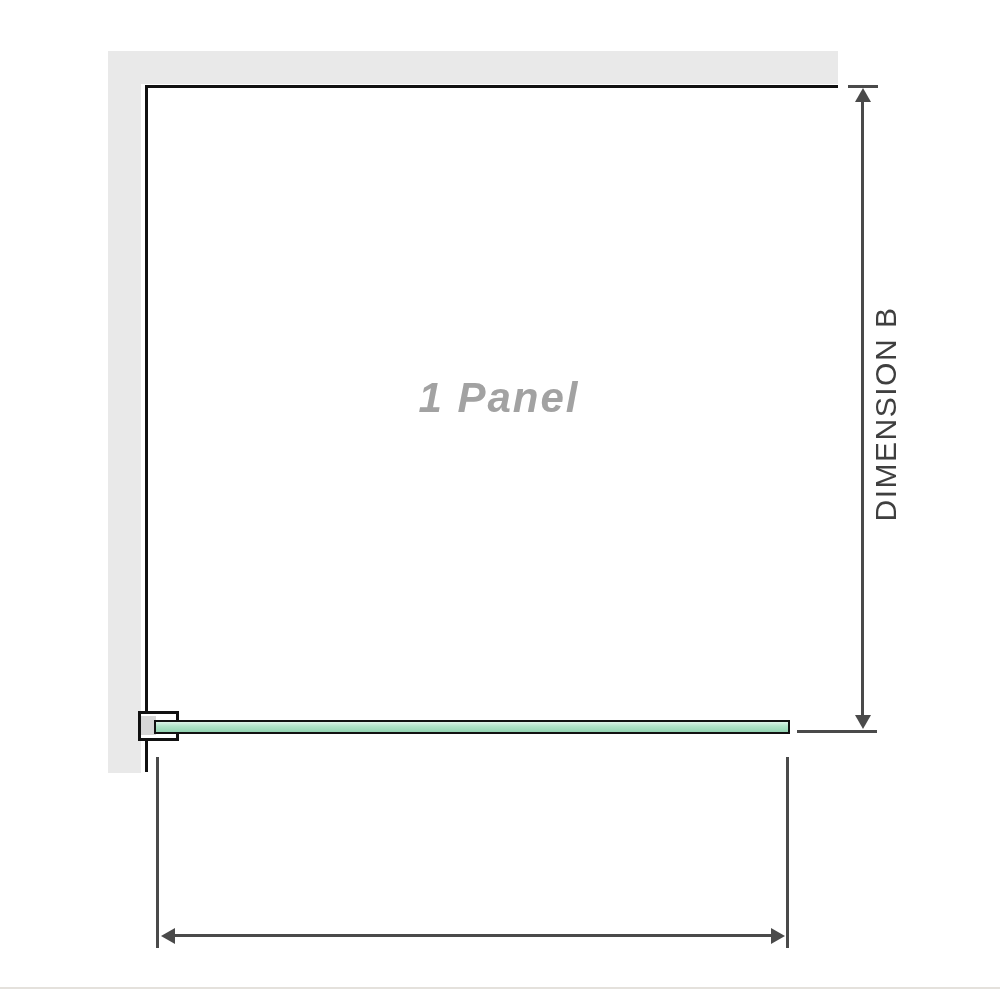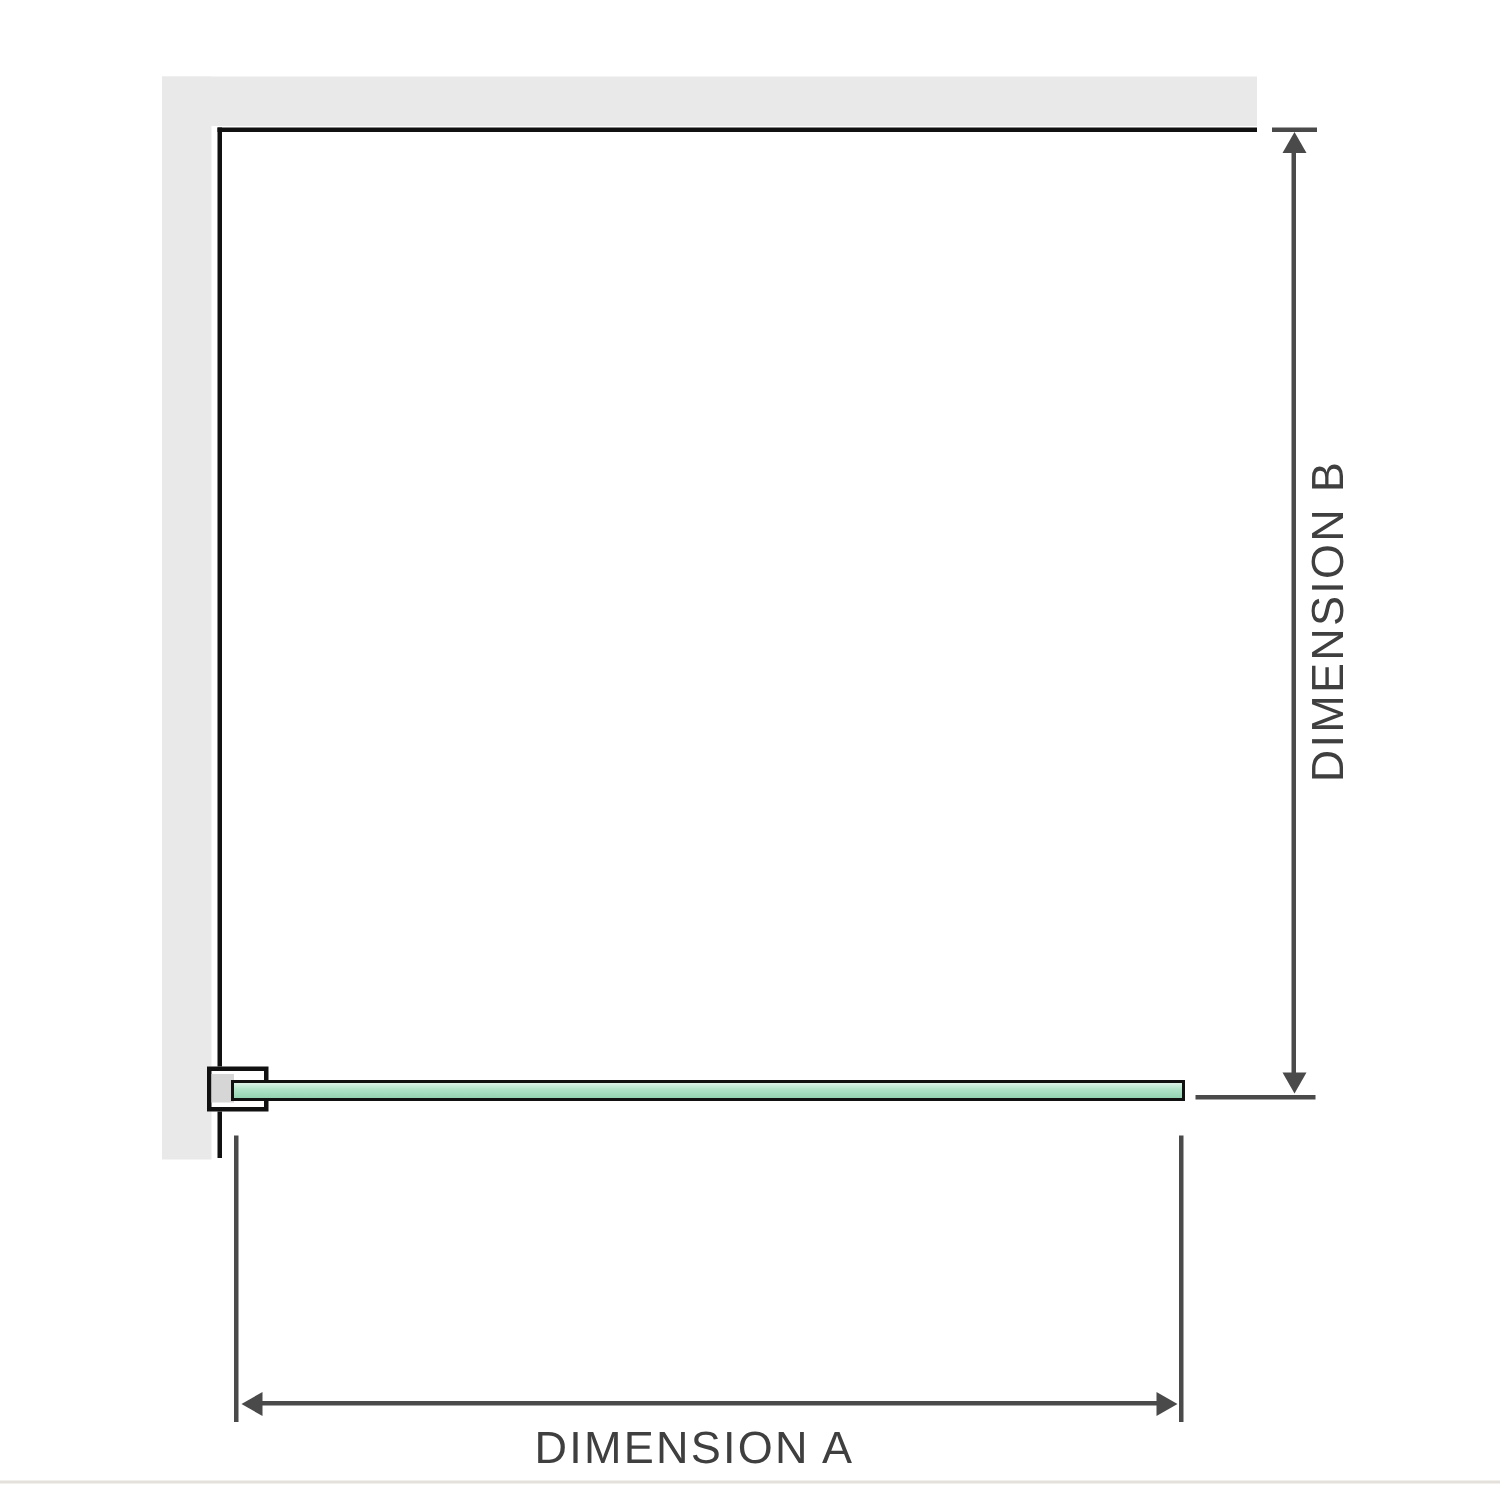--- a/index.html
+++ b/index.html
@@ -100,36 +100,36 @@
 <body>
 
 <div class="canvas">
 
   <div class="abs wall wall-top"></div>
   <div class="abs wall wall-left"></div>
 
   <div class="abs edge edge-top"></div>
   <div class="abs edge edge-left"></div>
 
+  <div class="abs panel-label">1 Panel</div>
 
   <div class="abs bracket">
     <div class="bracket-inner"></div>
   </div>
 
   <div class="abs glass"></div>
 
   <div class="abs dim dimB-tick-top"></div>
   <div class="abs dim dimB-tick-bottom"></div>
   <div class="abs dim dimB-line"></div>
   <div class="abs tri tri-up"></div>
   <div class="abs tri tri-down"></div>
   <div class="abs dim-label dimB-label">DIMENSION B</div>
 
   <div class="abs dim dimA-ext-left"></div>
   <div class="abs dim dimA-ext-right"></div>
   <div class="abs dim dimA-line"></div>
   <div class="abs tri tri-left"></div>
   <div class="abs tri tri-right"></div>
-  <div class="abs dim-label dimA-label">DIMENSION A</div>
 
   <div class="abs bottom-rule"></div>
 
 </div>
 
 </body></html>

